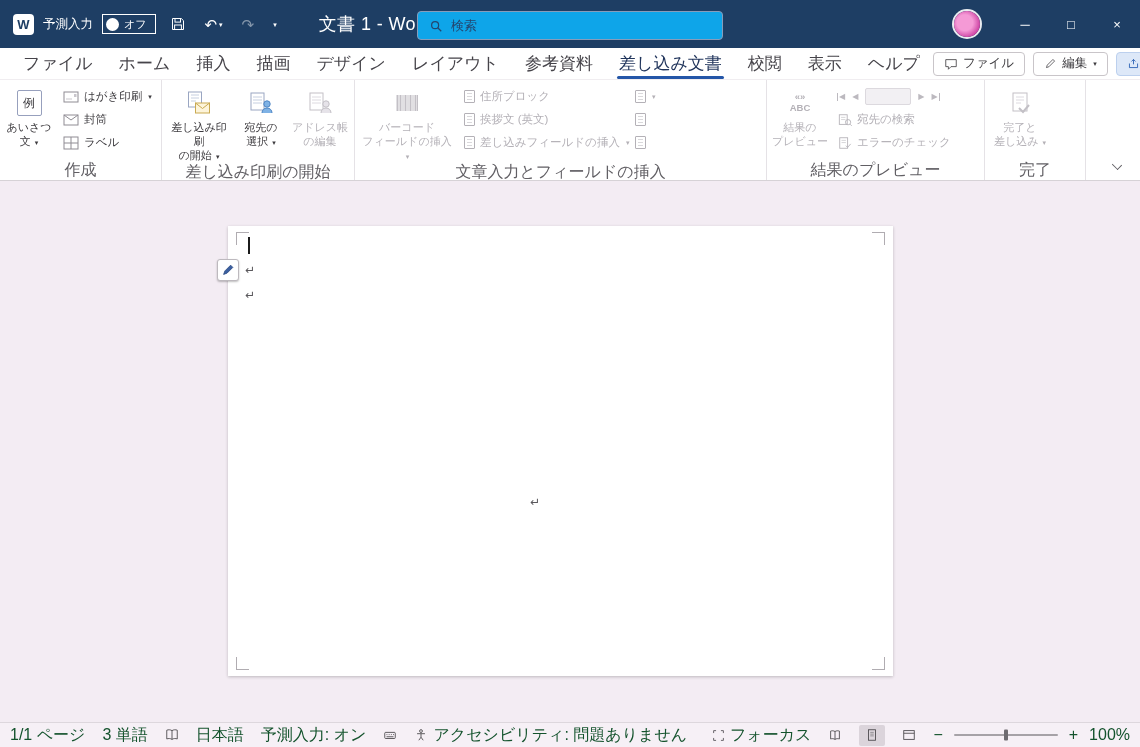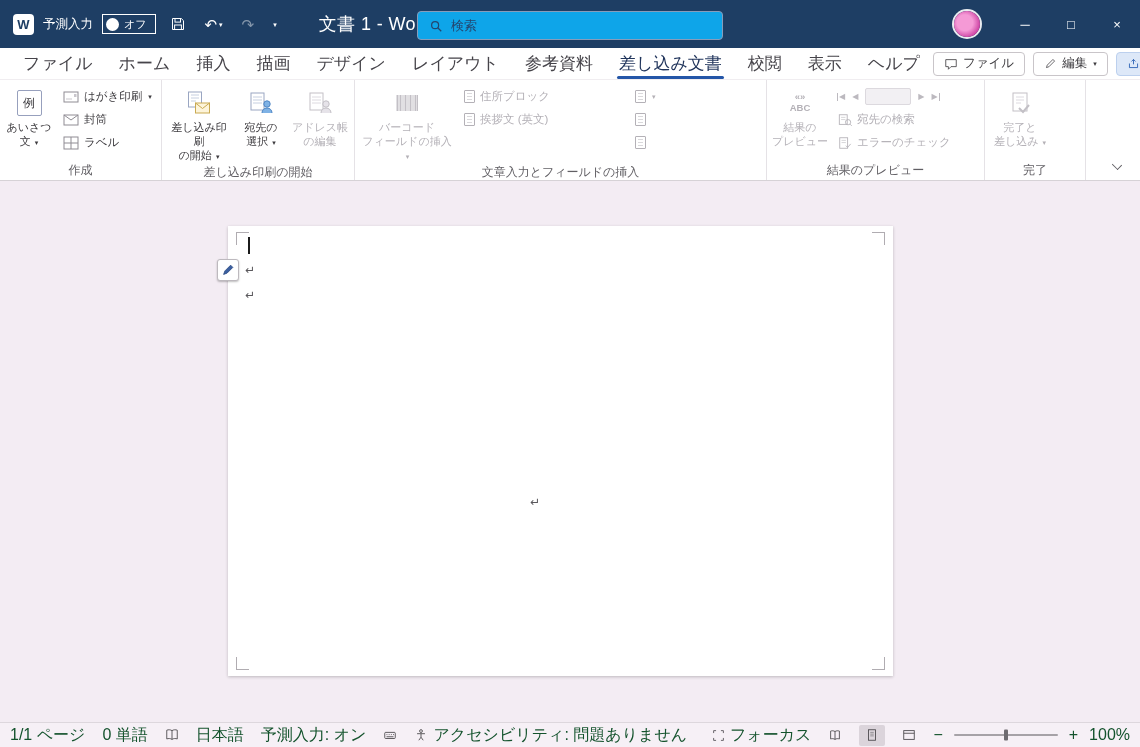--- a/index.html
+++ b/index.html
@@ -34,21 +34,21 @@
 .tab.active::after{content:"";position:absolute;left:11px;right:11px;bottom:0;height:3px;border-radius:2px;background:#2456a8}
 .tabrow-right{margin-left:auto;display:flex;align-items:center;gap:8px;padding-right:13px}
 .pill{display:flex;align-items:center;gap:5px;height:24px;padding:0 10px;border:1px solid #c9c5c9;border-radius:4px;background:#fff;font-size:12.5px;color:#3d3b3f;white-space:nowrap}
 .pill.share{background:#dde8f8;border-color:#bcd0ee;color:#1a54ae}
 
 
 .ribbon{position:absolute;top:80px;left:0;right:0;height:101px;background:#fff;border-bottom:1px solid #d6d2d6;display:flex}
 .rgroup{display:flex;flex-direction:column;border-right:1px solid #e5e2e6;padding:5px 3px 1px}
 .rspacer{flex:1;border-right:none}
 .rcontent{display:flex;align-items:flex-start;gap:2px;flex:1}
-.rglabel{height:17px;display:flex;align-items:center;justify-content:center;font-size:12px;color:#615f64;white-space:nowrap}
+.rglabel{height:17px;display:flex;align-items:center;justify-content:center;font-size:16px;color:#615f64;white-space:nowrap}
 .rbig{display:flex;flex-direction:column;align-items:center;gap:4px;padding:4px 1px 2px;font-size:11px;line-height:1.25;text-align:center;color:#3d3b3f;border-radius:4px}
 .rbig .ricon{height:28px;display:flex;align-items:center;justify-content:center}
 .rcol{display:flex;flex-direction:column;gap:2px;padding-top:1px}
 .rsmall{display:flex;align-items:center;gap:5px;height:21px;padding:0 6px;font-size:11.5px;border-radius:3px;color:#3d3b3f;white-space:nowrap}
 .disabled{color:#b4b1b7}
 .dd{font-size:7px;line-height:1;margin-left:1px}
 .rei{width:25px;height:26px;border:1px solid #97a0bd;border-radius:2px;background:#fff;display:grid;place-items:center;font-size:12px;color:#3d3b3f}
 .pg{display:inline-block;width:11px;height:13px;border:1px solid currentColor;border-radius:1px;position:relative;flex:none}
 .pg::before{content:"";position:absolute;left:2px;right:2px;top:2px;height:7px;opacity:.5;background:repeating-linear-gradient(to bottom,currentColor 0 1px,transparent 1px 3px)}
 .nav{display:flex;align-items:center;gap:7px;height:21px;padding:0 5px;color:#bcb9bf}
@@ -259,20 +259,25 @@
           <span class="rlbl"><span>バーコード</span><br><span>フィールドの挿入</span> <span class="dd">▾</span></span>
         </button>
         <div class="rcol" style="width:172px">
           <button class="rsmall disabled">
               <span class="pg"></span>
               <span>住所ブロック</span>
             </button>
           <button class="rsmall disabled">
               <span class="pg"></span>
               <span>挨拶文 (英文)</span>
+            </button>
+          <button class="rsmall disabled">
+              <span class="pg"></span>
+              <span>差し込みフィールドの挿入</span>
+              <span class="dd">▾</span>
             </button>
         </div>
         <div class="rcol">
           <button class="rsmall disabled" style="padding:0 3px">
               <span class="pg"></span>
               <span class="dd">▾</span>
             </button>
           <button class="rsmall disabled" style="padding:0 3px">
               <span class="pg"></span>
             </button>
@@ -368,21 +373,21 @@
       <span class="pen-indicator">
         <svg width="14" height="14" viewBox="0 0 16 16">
             <path d="M3 13l1.5-4L11 2.5 13.5 5 7 11.5 3 13z" fill="#3b5fa0" stroke="#2d4c85"></path>
           </svg>
       </span>
     </div>
   </main>
 
   <footer class="statusbar">
     <button class="sb-item">1/1 ページ</button>
-    <button class="sb-item">0 単語</button>
+    <button class="sb-item">3 単語</button>
     <button class="sb-item">
       <svg width="14" height="14" viewBox="0 0 16 16">
           <path d="M8 3C6 1.8 4 1.8 2 2.5v10c2-.7 4-.7 6 .5 2-1.2 4-1.2 6-.5v-10C12 1.8 10 1.8 8 3zM8 3v10" fill="none" stroke="#4a484c"></path>
         </svg>
     </button>
     <button class="sb-item">日本語</button>
     <button class="sb-item">予測入力: オン</button>
     <button class="sb-item">
       <svg width="14" height="14" viewBox="0 0 16 16">
           <rect x="2" y="5" width="12" height="7" rx="1" fill="none" stroke="#4a484c"></rect>

